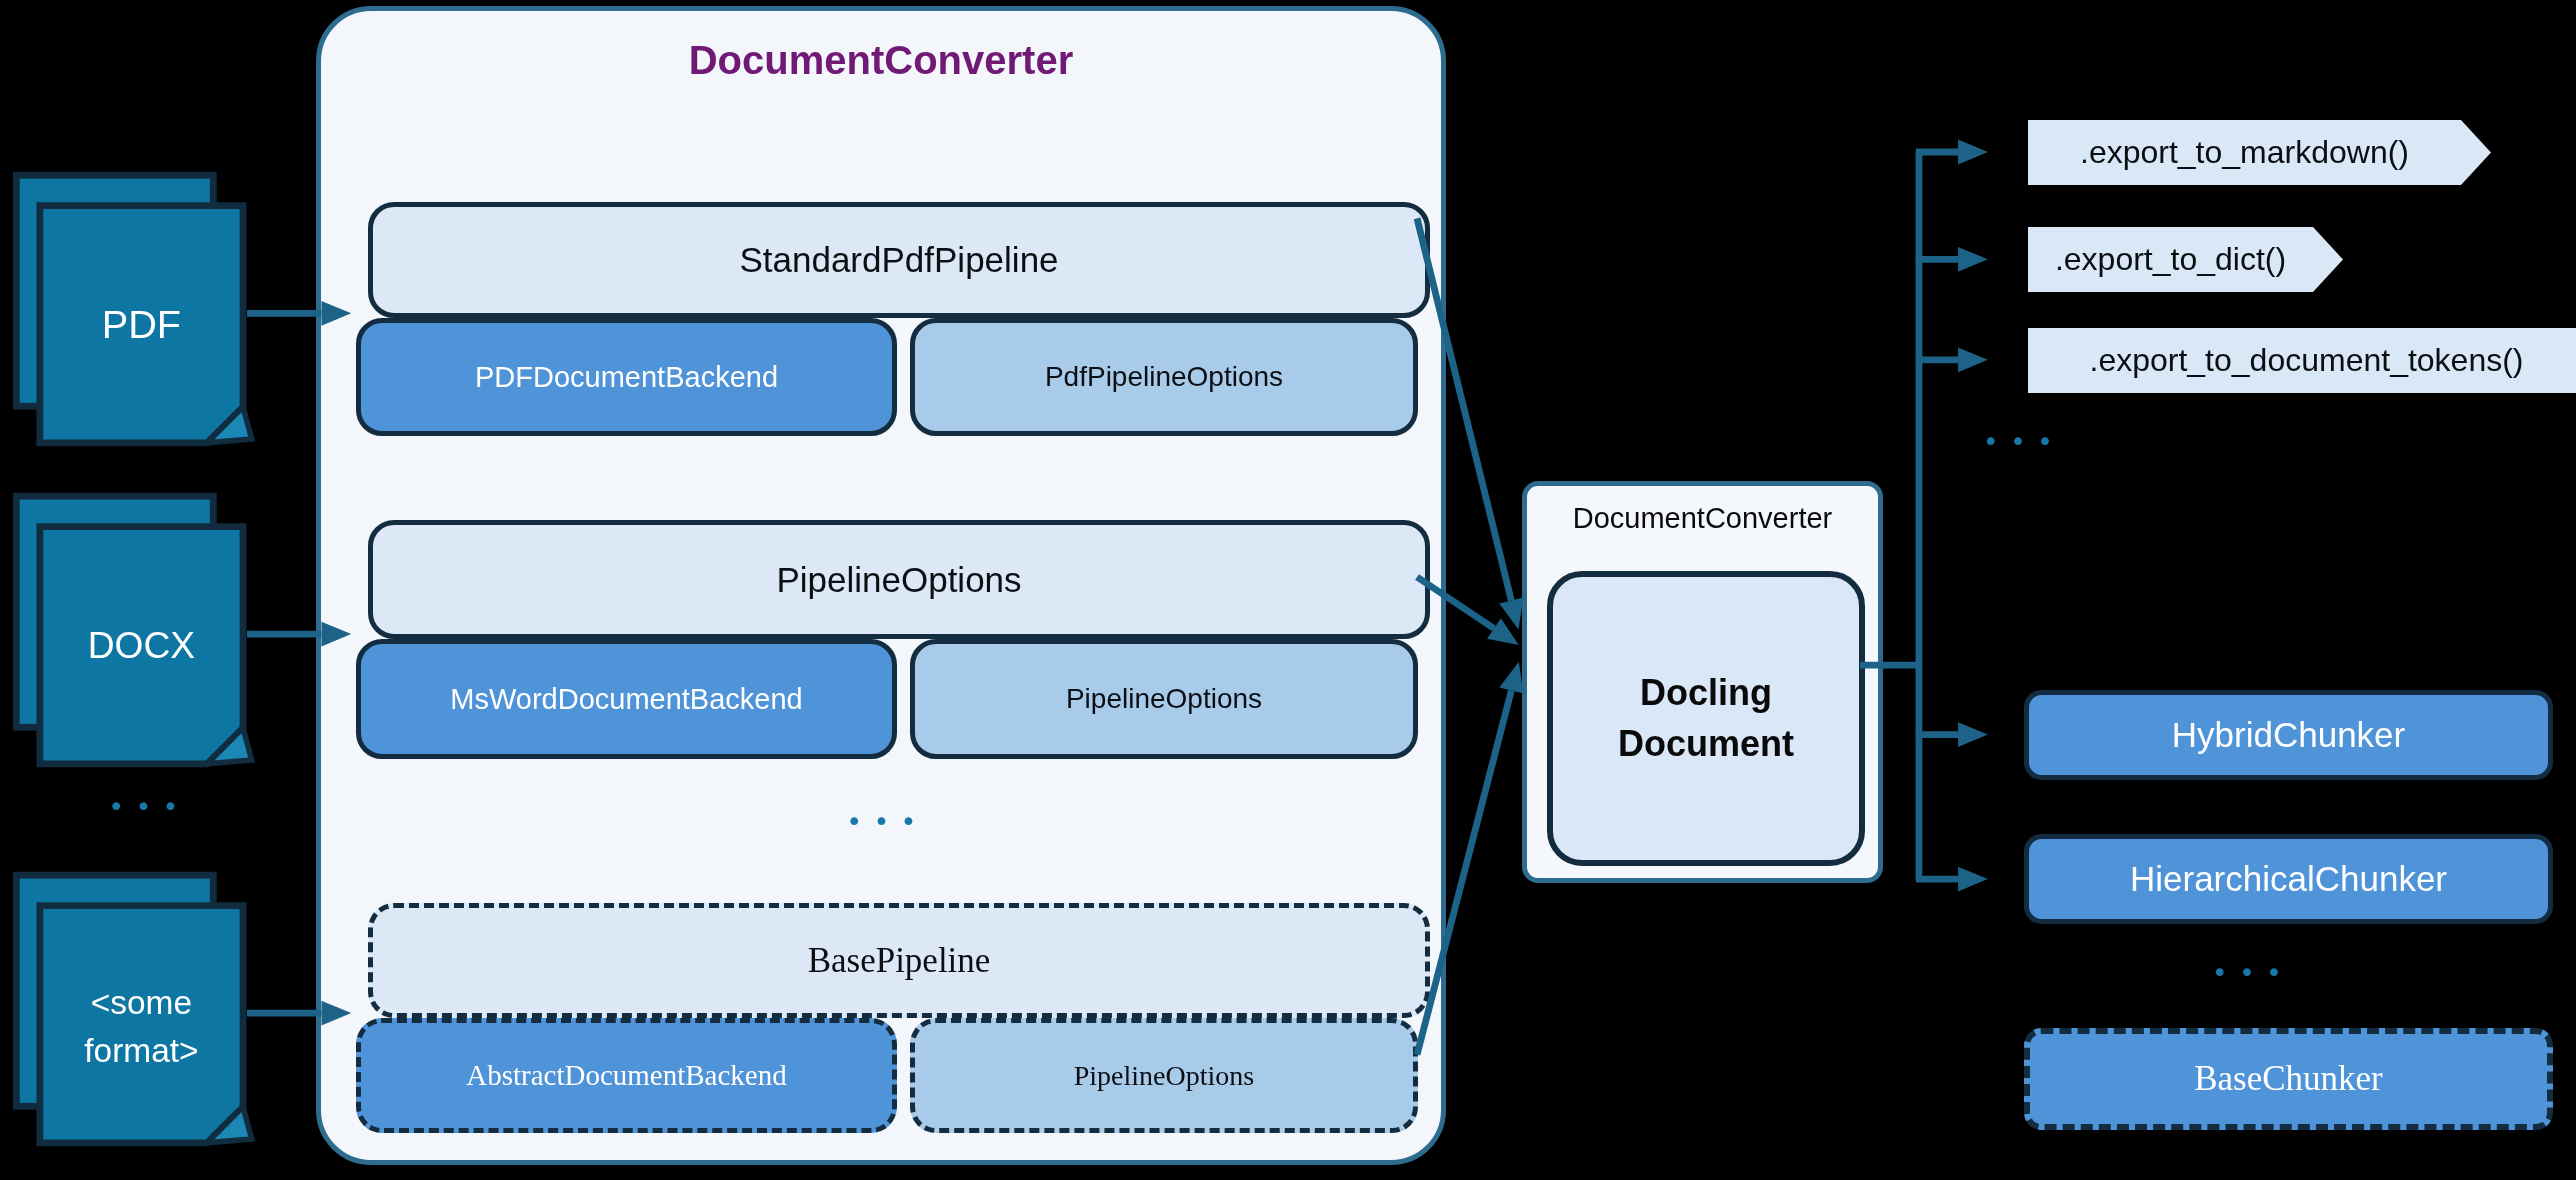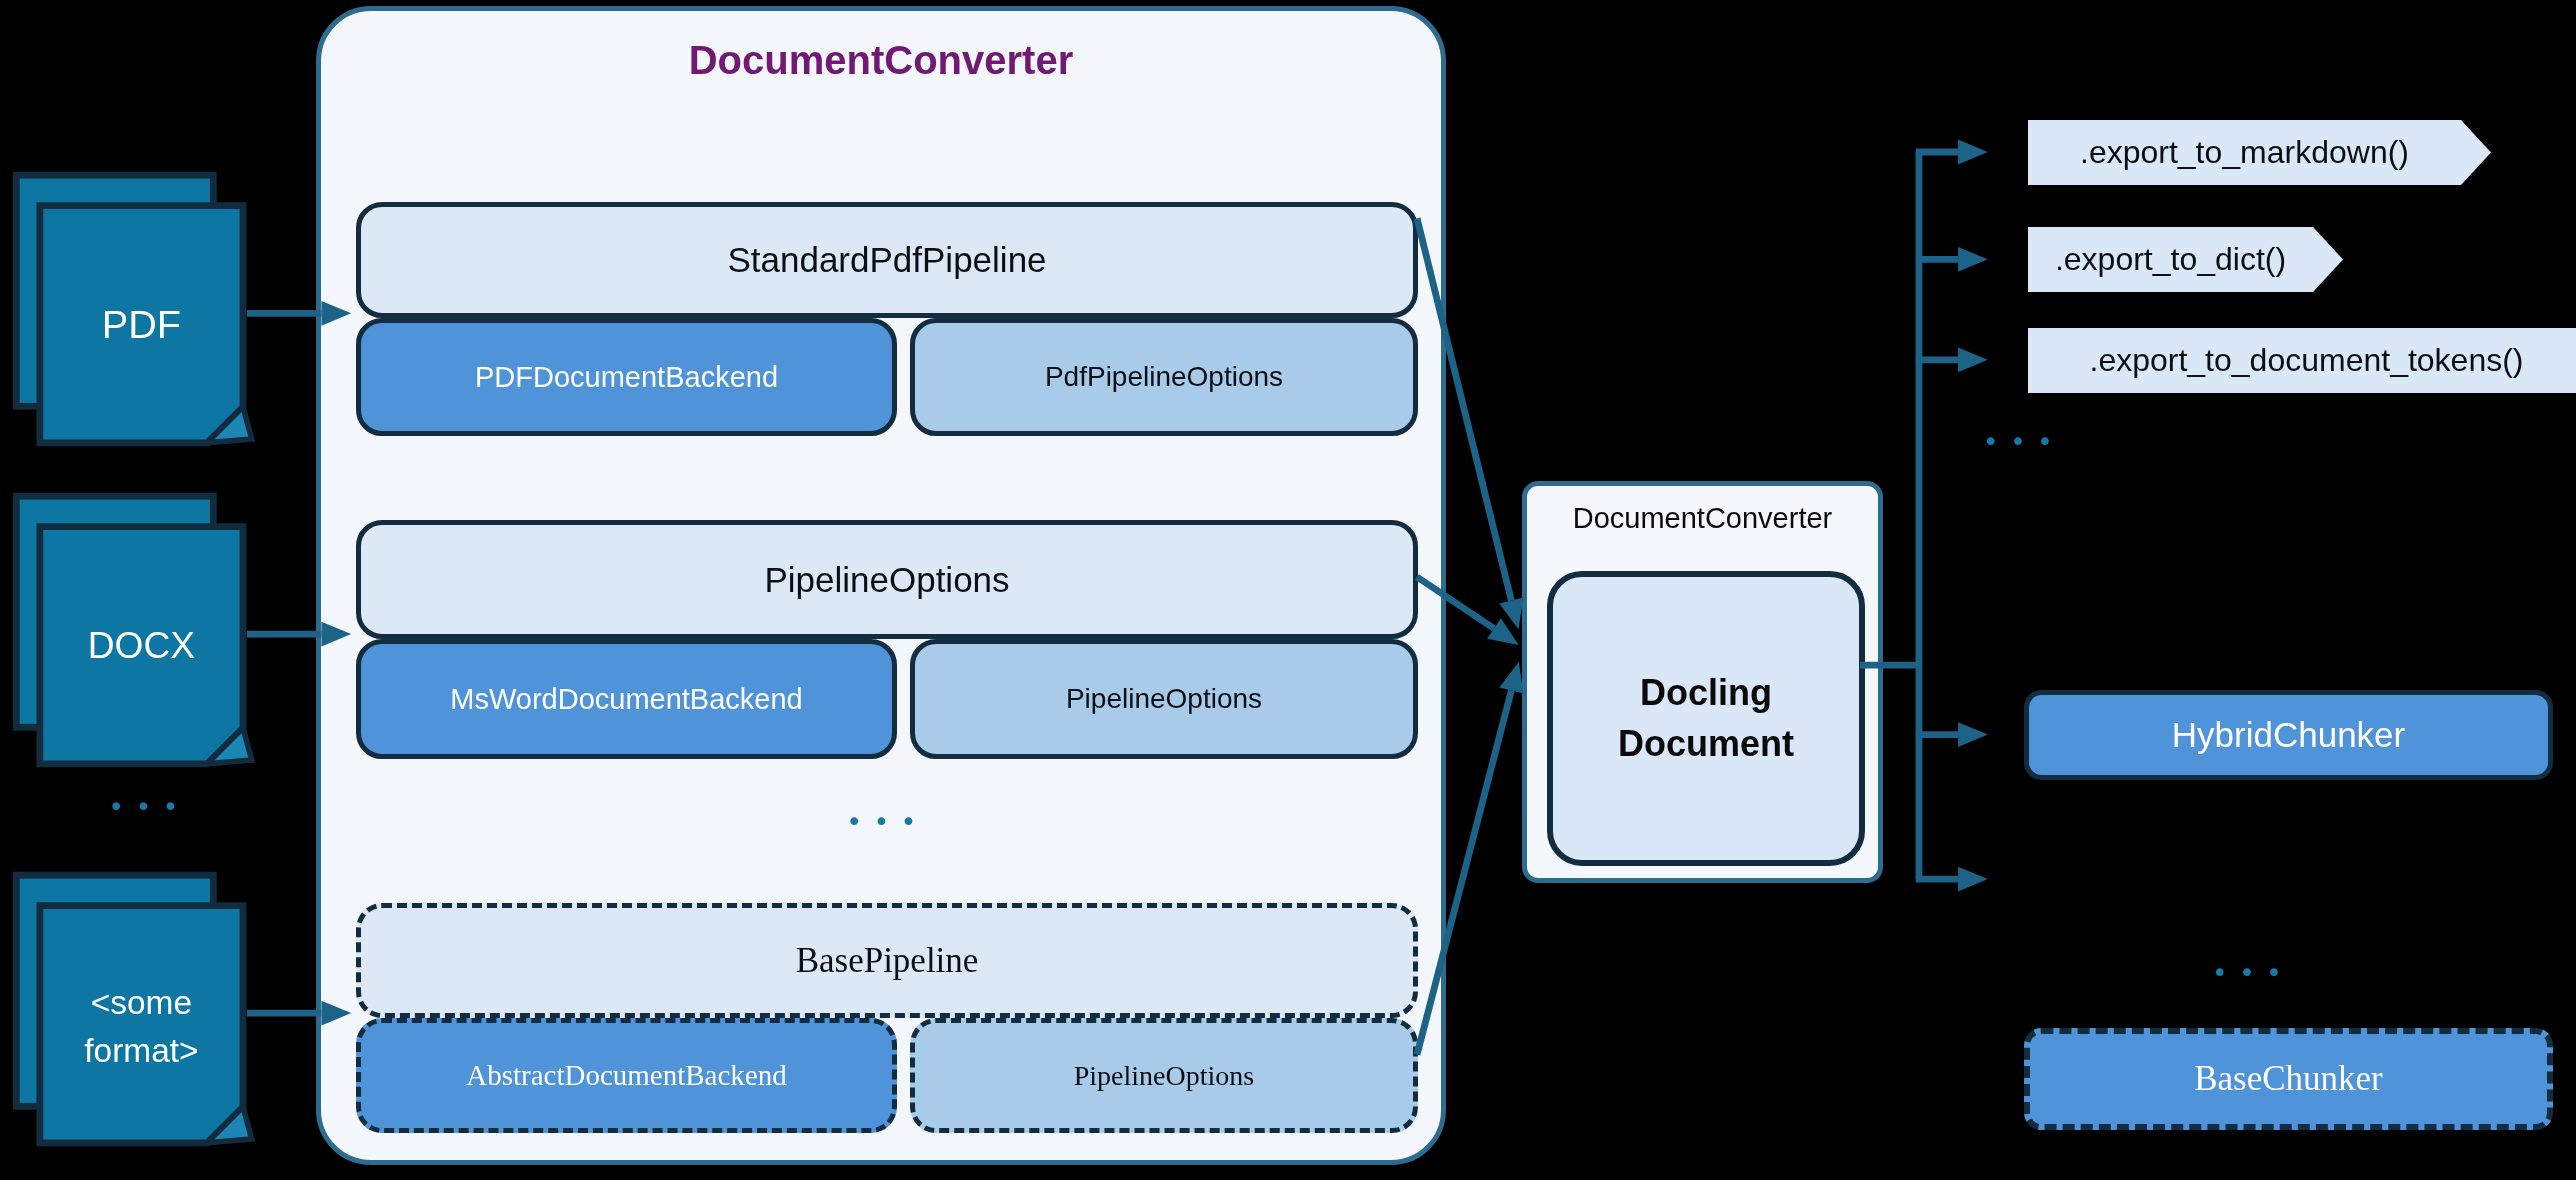--- a/index.html
+++ b/index.html
@@ -9,21 +9,21 @@
   
   .abs{position:absolute;box-sizing:border-box;}
   .flexc{display:flex;align-items:center;justify-content:center;}
 
   
   .converter{background:var(--container-fill);border:5px solid var(--container-border);border-radius:55px;}
   .converter-title{position:absolute;left:0;top:27px;width:100%;text-align:center;
     font-size:40px;font-weight:bold;color:#701a75;}
 
   .pipeline-box{background:var(--pipeline-fill);border:5.6px solid var(--box-border-dark);border-radius:26px;
-    font-size:35px;color:#0b0f14;}
+    font-size:35px;color:#0b0f14;margin-left:12px;}
   .backend-box{background:var(--backend-fill);border:5.6px solid var(--box-border-dark);border-radius:26px;
     font-size:29px;color:#ffffff;}
   .options-box{background:var(--options-fill);border:5.6px solid var(--box-border-dark);border-radius:26px;
     font-size:28px;color:#0b0f14;text-align:right;}
   .dashed{border-style:dashed;font-family:Liberation Serif, serif;}
 
   
   .result-outer{background:#f4f8fd;border:5px solid var(--container-border);border-radius:16px;}
   .result-label{position:absolute;left:0;top:16px;width:100%;text-align:center;font-size:29px;color:#0a0a0a;}
   .docling-box{background:var(--tag-fill);border:6.2px solid var(--box-border-dark);border-radius:35px;
@@ -110,20 +110,21 @@
       <span>Document</span>
     </div>
   </div>
 
   <div class="abs flexc tag" style="left:1988px;top:120px;width:463px;height:65px">.export_to_markdown()</div>
   <div class="abs flexc tag" style="left:1988px;top:227px;width:315px;height:65px">.export_to_dict()</div>
   <div class="abs flexc tag" style="left:1988px;top:328px;width:587px;height:65px">.export_to_document_tokens()</div>
   <div class="dots" style="left:1980px;top:428px;width:87px">•••</div>
 
   <div class="abs flexc chunker" style="left:1988px;top:690px;width:529px;height:90px">HybridChunker</div>
+  <div class="abs flexc chunker" style="left:1988px;top:834px;width:529px;height:90px">HierarchicalChunker</div>
   <div class="dots" style="left:1988px;top:959px;width:529px">•••</div>
   <div class="abs flexc chunker dashed" style="left:1988px;top:1028px;width:529px;height:102px">BaseChunker</div>
 
   <svg id="wires" width="2576" height="1180" viewBox="0 0 4152 1902">
     <defs>
       <marker id="arw" markerUnits="userSpaceOnUse" markerWidth="54" markerHeight="44" refX="2" refY="22" orient="auto">
         <path class="arrowhead" d="M2 2 L50 22 L2 42 Z"></path>
       </marker>
     </defs>
 

